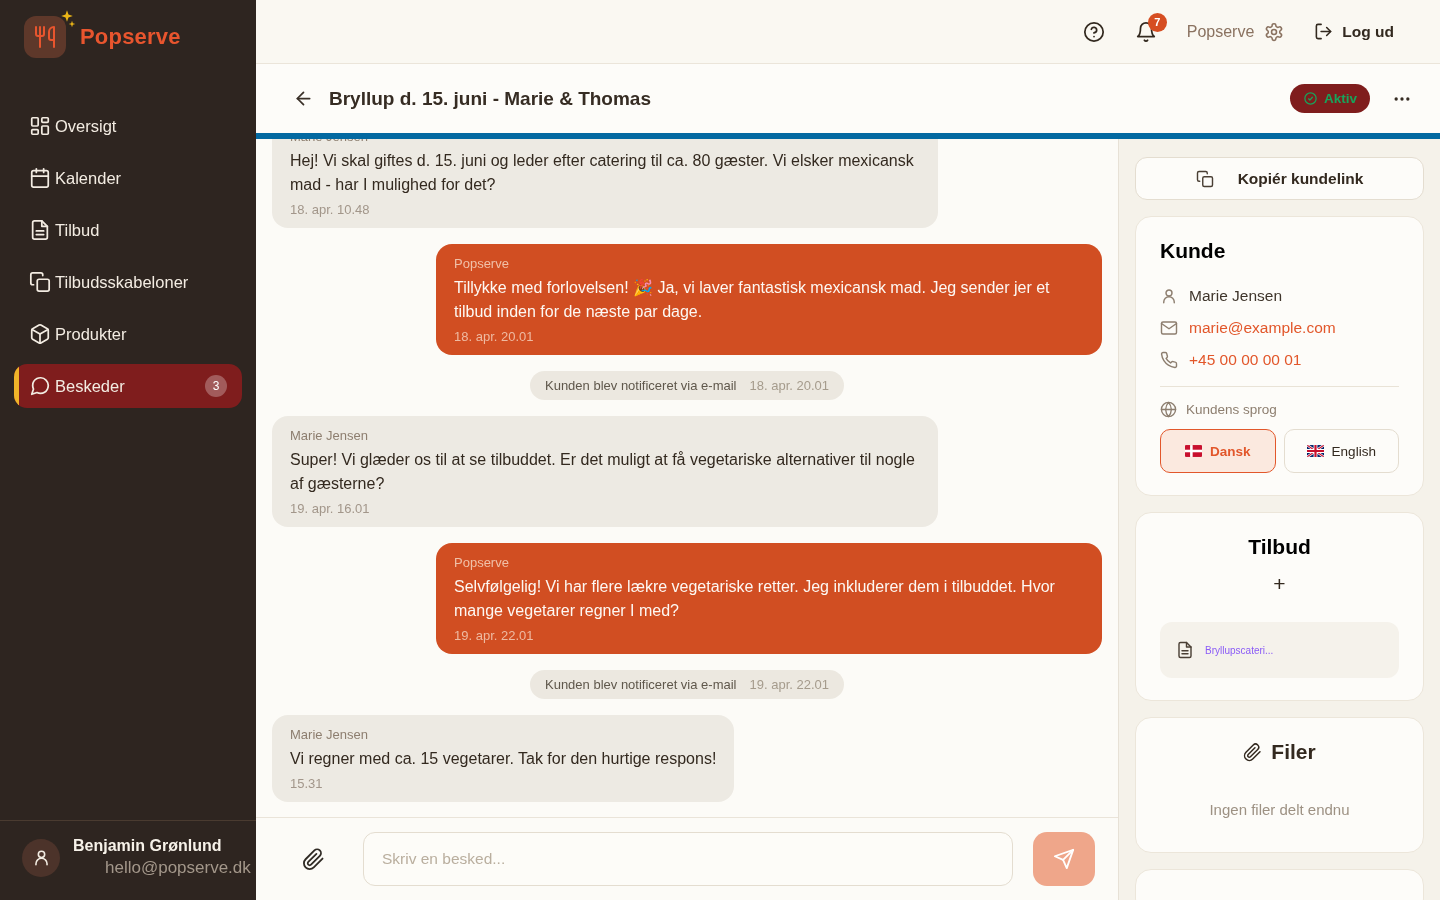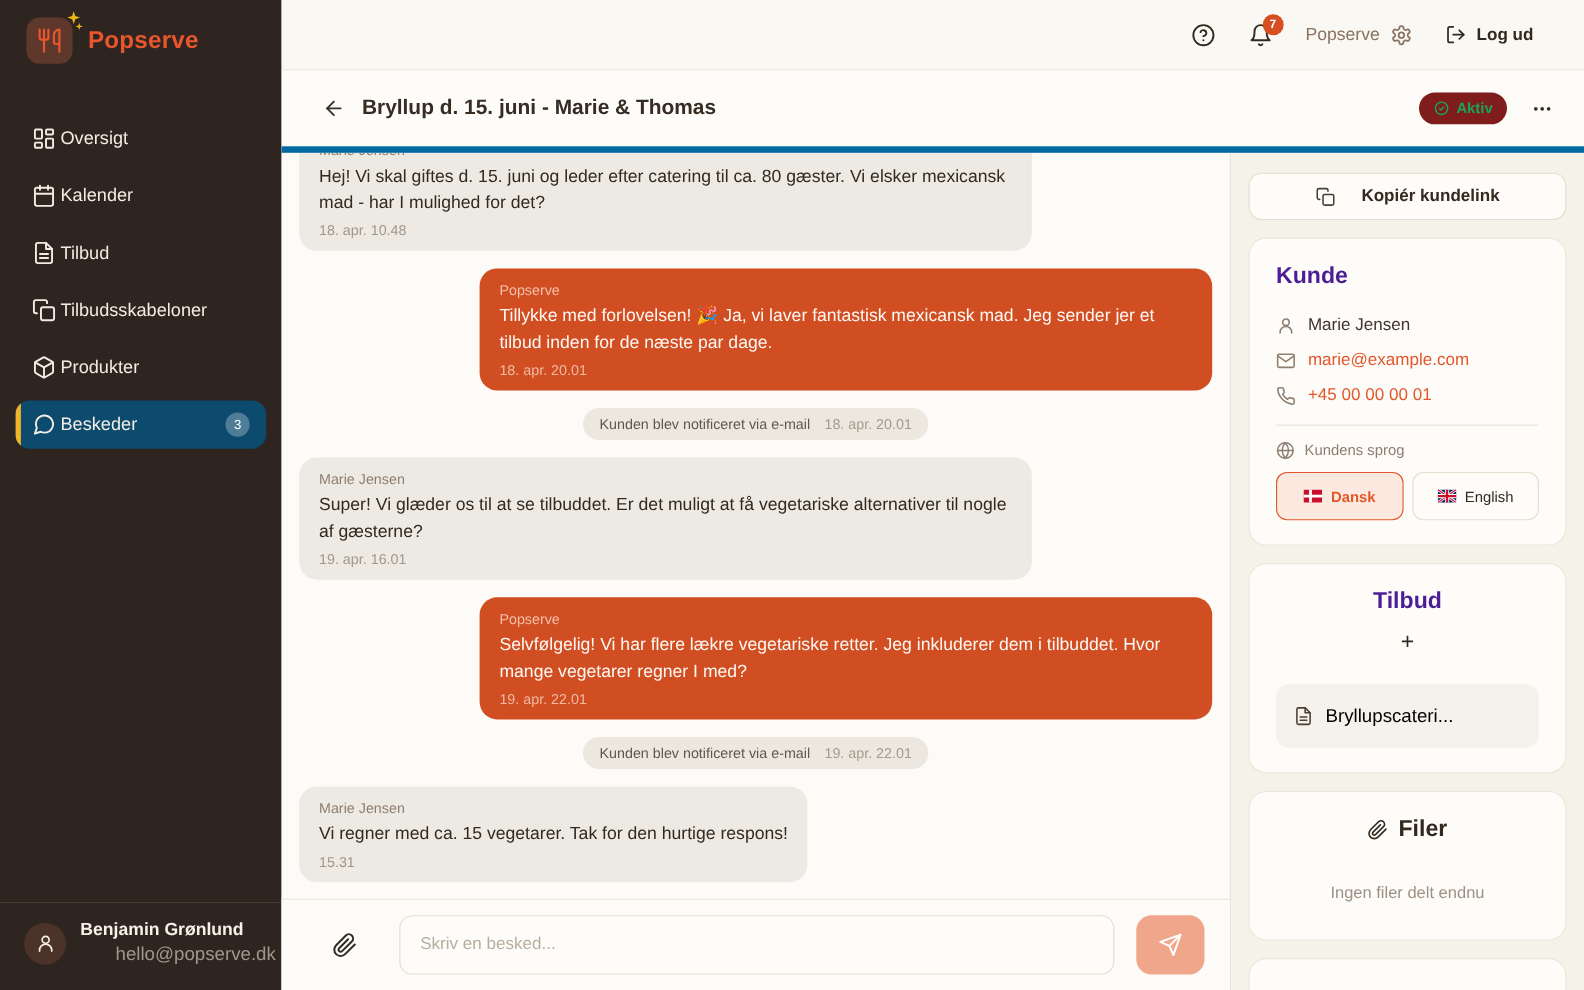--- a/index.html
+++ b/index.html
@@ -11,21 +11,21 @@
   .logo-row { display:flex; align-items:center; gap:14px; padding:12px 24px; margin-top:4px; cursor:pointer; }
   .logo-badge { position:relative; width:42px; height:42px; border-radius:12px; background:#5e382a; display:flex; align-items:center; justify-content:center; color:#e8552e; }
   .logo-badge svg.utensils { width:24px; height:24px; }
   .sparkle-a { position:absolute; top:-7px; right:-8px; width:14px; height:14px; }
   .sparkle-b { position:absolute; top:4px; right:-10px; width:8px; height:8px; }
   .logo-text { font-size:22px; font-weight:bold; color:#e8552e; letter-spacing:.2px; }
 
   .nav { margin-top:34px; display:flex; flex-direction:column; gap:8px; padding:0 14px; }
   .nav-item { display:flex; align-items:center; gap:4px; padding:11px 15px; border-radius:13px; font-size:16.5px; color:#f3ece2; position:relative; overflow:hidden; cursor:pointer; }
   .nav-item svg { width:22px; height:22px; flex-shrink:0; }
-  .nav-item.active { background:#0c4a6e; }
+  .nav-item.active { background:#7f1d1d; }
   .nav-item.active::before { content:""; position:absolute; left:0; top:0; bottom:0; width:5px; background:#f0b429; }
   .nav-badge { margin-left:auto; width:22px; height:22px; border-radius:50%; background:rgba(255,255,255,.28); font-size:12px; display:flex; align-items:center; justify-content:center; color:#fff; }
 
   .sidebar-footer { margin-top:auto; border-top:1px solid #4a3b30; padding:16px 22px 22px; display:flex; align-items:center; gap:13px; }
   .avatar { width:38px; height:38px; border-radius:50%; background:#4c332a; display:flex; align-items:center; justify-content:center; color:#f3ece2; flex-shrink:0; }
   .avatar svg { width:19px; height:19px; }
   .user-name { font-size:16px; font-weight:bold; color:#f7f2e9; }
   .user-email { font-size:17px; color:#a3978a; margin-top:3px;padding-left:32px; }
 
   
@@ -77,35 +77,35 @@
   .composer-input { flex:1; height:54px; border:1px solid #e4ddd0; border-radius:12px; background:#fdfcf8; padding:0 18px; font-size:15.5px; color:#33291f; outline:none; }
   .composer-input::placeholder { color:#b9ae9e; }
   .send-btn { width:62px; height:54px; margin-left:20px; border:none; border-radius:14px; background:#efa68a; color:#fff; display:flex; align-items:center; justify-content:center; cursor:pointer; flex-shrink:0; }
   .send-btn svg { width:22px; height:22px; }
 
   
   .side-panel { width:321px; background:#f5f2ea; padding:18px 16px 0; overflow:hidden; flex-shrink:0; }
   .copy-link-btn { width:100%; height:43px; background:#fdfcf9; border:1px solid #e4ddd0; border-radius:12px; display:flex; align-items:center; justify-content:center; gap:24px; font-size:15.5px; font-weight:600; color:#33291f; margin-bottom:16px; cursor:pointer; }
   .copy-link-btn svg { width:18px; height:18px; color:#4a3f34; }
   .card { background:#fdfcf9; border:1px solid #ece6da; border-radius:16px; padding:22px 24px; margin-bottom:16px; }
-  .card-title { font-size:21px; font-weight:bold; color:#4c1d95; }
+  .card-title { font-size:21px; font-weight:bold; color:#000000; }
   .contact-row { display:flex; align-items:center; gap:11px; margin-top:14px; font-size:15.5px; color:#3f352b; }
   .contact-row svg { width:18px; height:18px; color:#8d7e6f; flex-shrink:0; }
   .link { color:#e2572b; text-decoration:none; cursor:pointer; }
   .card-divider { border:none; border-top:1px solid #e9e3d7; margin:17px 0 14px; }
   .lang-label { display:flex; align-items:center; gap:9px; font-size:13.5px; color:#8d7e6f; }
   .lang-label svg { width:17px; height:17px; }
   .lang-btns { display:flex; gap:8px; margin-top:11px; }
   .lang-btn { flex:1; height:44px; border-radius:10px; display:flex; align-items:center; justify-content:center; gap:8px; font-size:13.5px; cursor:pointer; }
   .lang-btn svg { width:17px; height:12px; border-radius:1px; }
   .lang-btn.selected { background:#fbe9df; border:1.5px solid #e2572b; color:#e2572b; font-weight:600; }
   .lang-btn.unselected { background:#fdfcf9; border:1px solid #e4ddd0; color:#33291f; }
   .center { text-align:center; }
   .plus-btn { display:block; margin:14px auto 0; font-size:21px; color:#33291f; background:none; border:none; cursor:pointer; line-height:1; }
-  .offer-file { margin-top:28px; background:#f5f2eb; border-radius:12px; padding:19px 16px; display:flex; align-items:center; gap:11px; font-size:17px; color:#000000; cursor:pointer; }
+  .offer-file { margin-top:28px; background:#f5f2eb; border-radius:12px; padding:19px 16px; display:flex; align-items:center; gap:11px; font-size:10px; color:#8b5cf6; cursor:pointer; }
   .offer-file svg { width:18px; height:18px; color:#4a3f34; flex-shrink:0; }
   .files-head { display:flex; align-items:center; justify-content:center; gap:9px; font-size:21px; font-weight:bold; color:#33291f; }
   .files-head svg { width:19px; height:19px; }
   .files-empty { text-align:center; color:#9d9183; font-size:15px; margin:37px 0 12px; }
   .stub-card { height:44px; margin-bottom:0; }
 </style>
 </head>
 <body>
 
 <div class="app">

